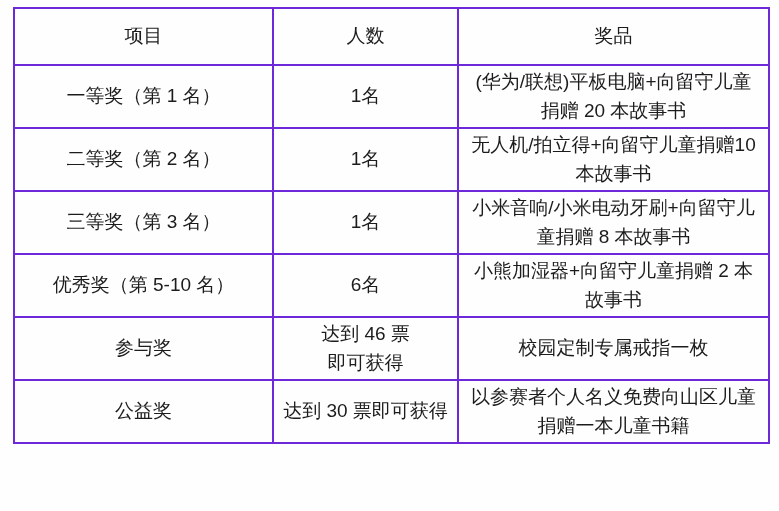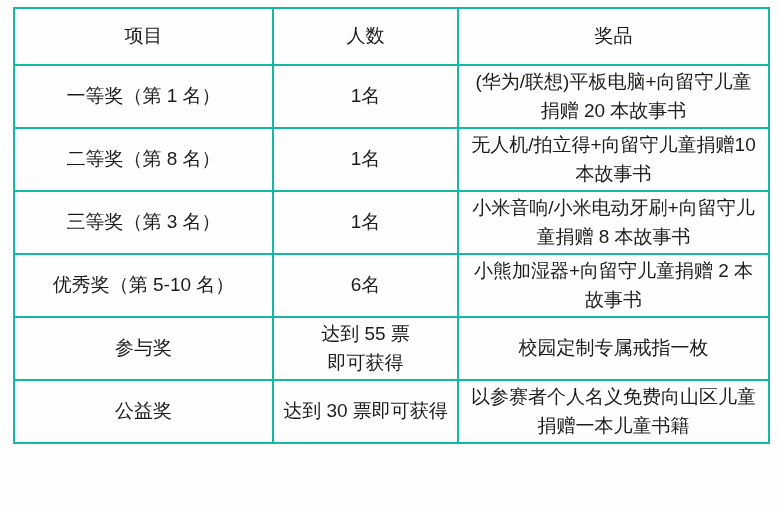--- a/index.html
+++ b/index.html
@@ -17,21 +17,21 @@
     top: 7px;
     width: 755px;
     border-collapse: collapse;
     table-layout: fixed;
     color: #1c1c1c;
     font-size: 19px;
     line-height: 1.5;
   }
   .prize-table th,
   .prize-table td {
-    border: 2px solid #14b8a6;
+    border: 2px solid #6d28d9;
     text-align: center;
     vertical-align: middle;
     padding: 2px 8px;
     font-weight: normal;
     overflow: hidden;
   }
   col.c1 { width: 259px; }
   col.c2 { width: 185px; }
   col.c3 { width: 311px; }
   thead tr          { height: 57px; }
@@ -60,37 +60,37 @@
       <th>奖品</th>
     </tr>
   </thead>
   <tbody>
     <tr>
       <td class="item-cell">一等奖（第 1 名）</td>
       <td class="count-cell">1名</td>
       <td class="prize-cell">(华为/联想)平板电脑+向留守儿童捐赠 20 本故事书</td>
     </tr>
     <tr>
-      <td class="item-cell">二等奖（第 8 名）</td>
+      <td class="item-cell">二等奖（第 2 名）</td>
       <td class="count-cell">1名</td>
       <td class="prize-cell">无人机/拍立得+向留守儿童捐赠10本故事书</td>
     </tr>
     <tr>
       <td class="item-cell">三等奖（第 3 名）</td>
       <td class="count-cell">1名</td>
       <td class="prize-cell">小米音响/小米电动牙刷+向留守儿童捐赠 8 本故事书</td>
     </tr>
     <tr>
       <td class="item-cell">优秀奖（第 5-10 名）</td>
       <td class="count-cell">6名</td>
       <td class="prize-cell">小熊加湿器+向留守儿童捐赠 2 本故事书</td>
     </tr>
     <tr>
       <td class="item-cell">参与奖</td>
-      <td class="count-cell">达到 55 票
+      <td class="count-cell">达到 46 票
 即可获得</td>
       <td class="prize-cell">校园定制专属戒指一枚</td>
     </tr>
     <tr>
       <td class="item-cell">公益奖</td>
       <td class="count-cell">达到 30 票即可获得</td>
       <td class="prize-cell">以参赛者个人名义免费向山区儿童捐赠一本儿童书籍</td>
     </tr>
   </tbody>
 </table>

